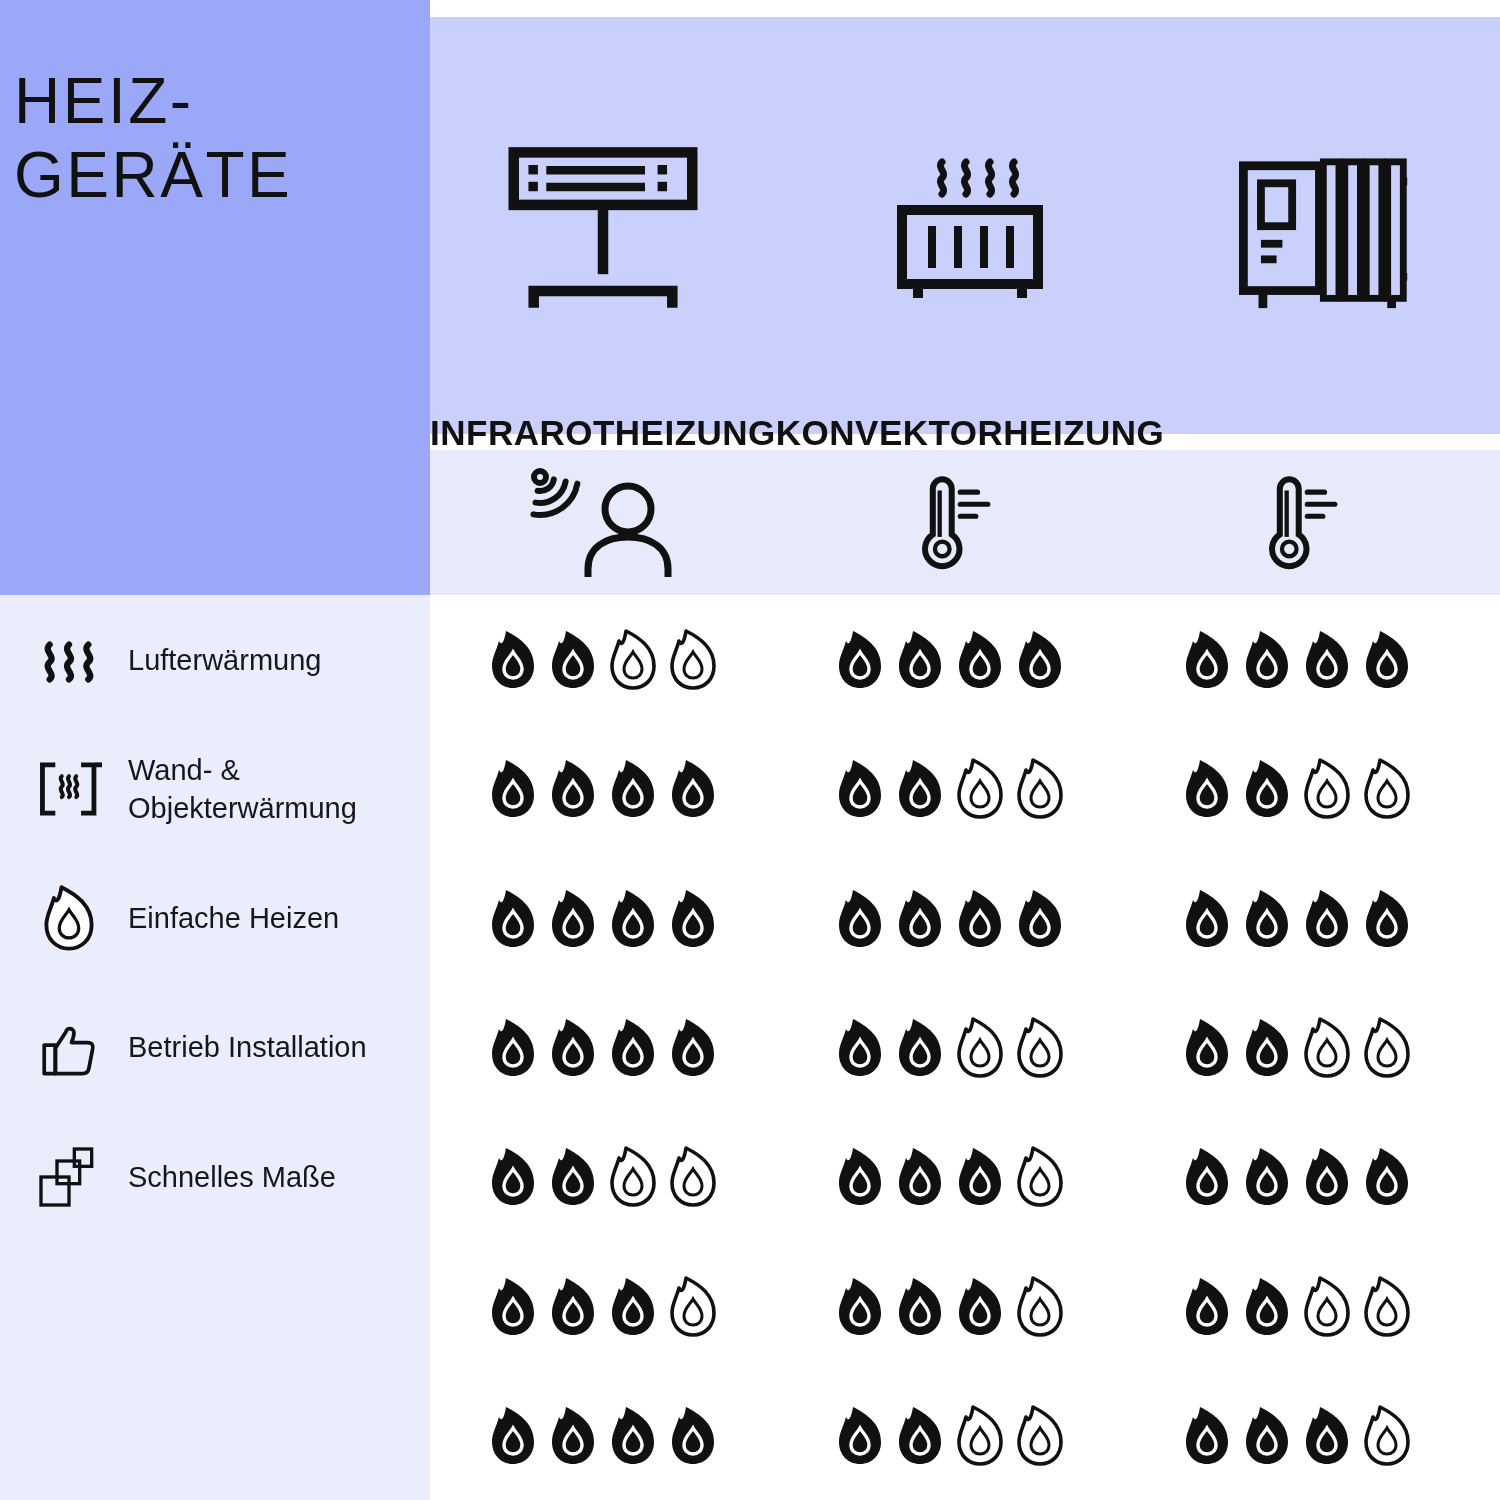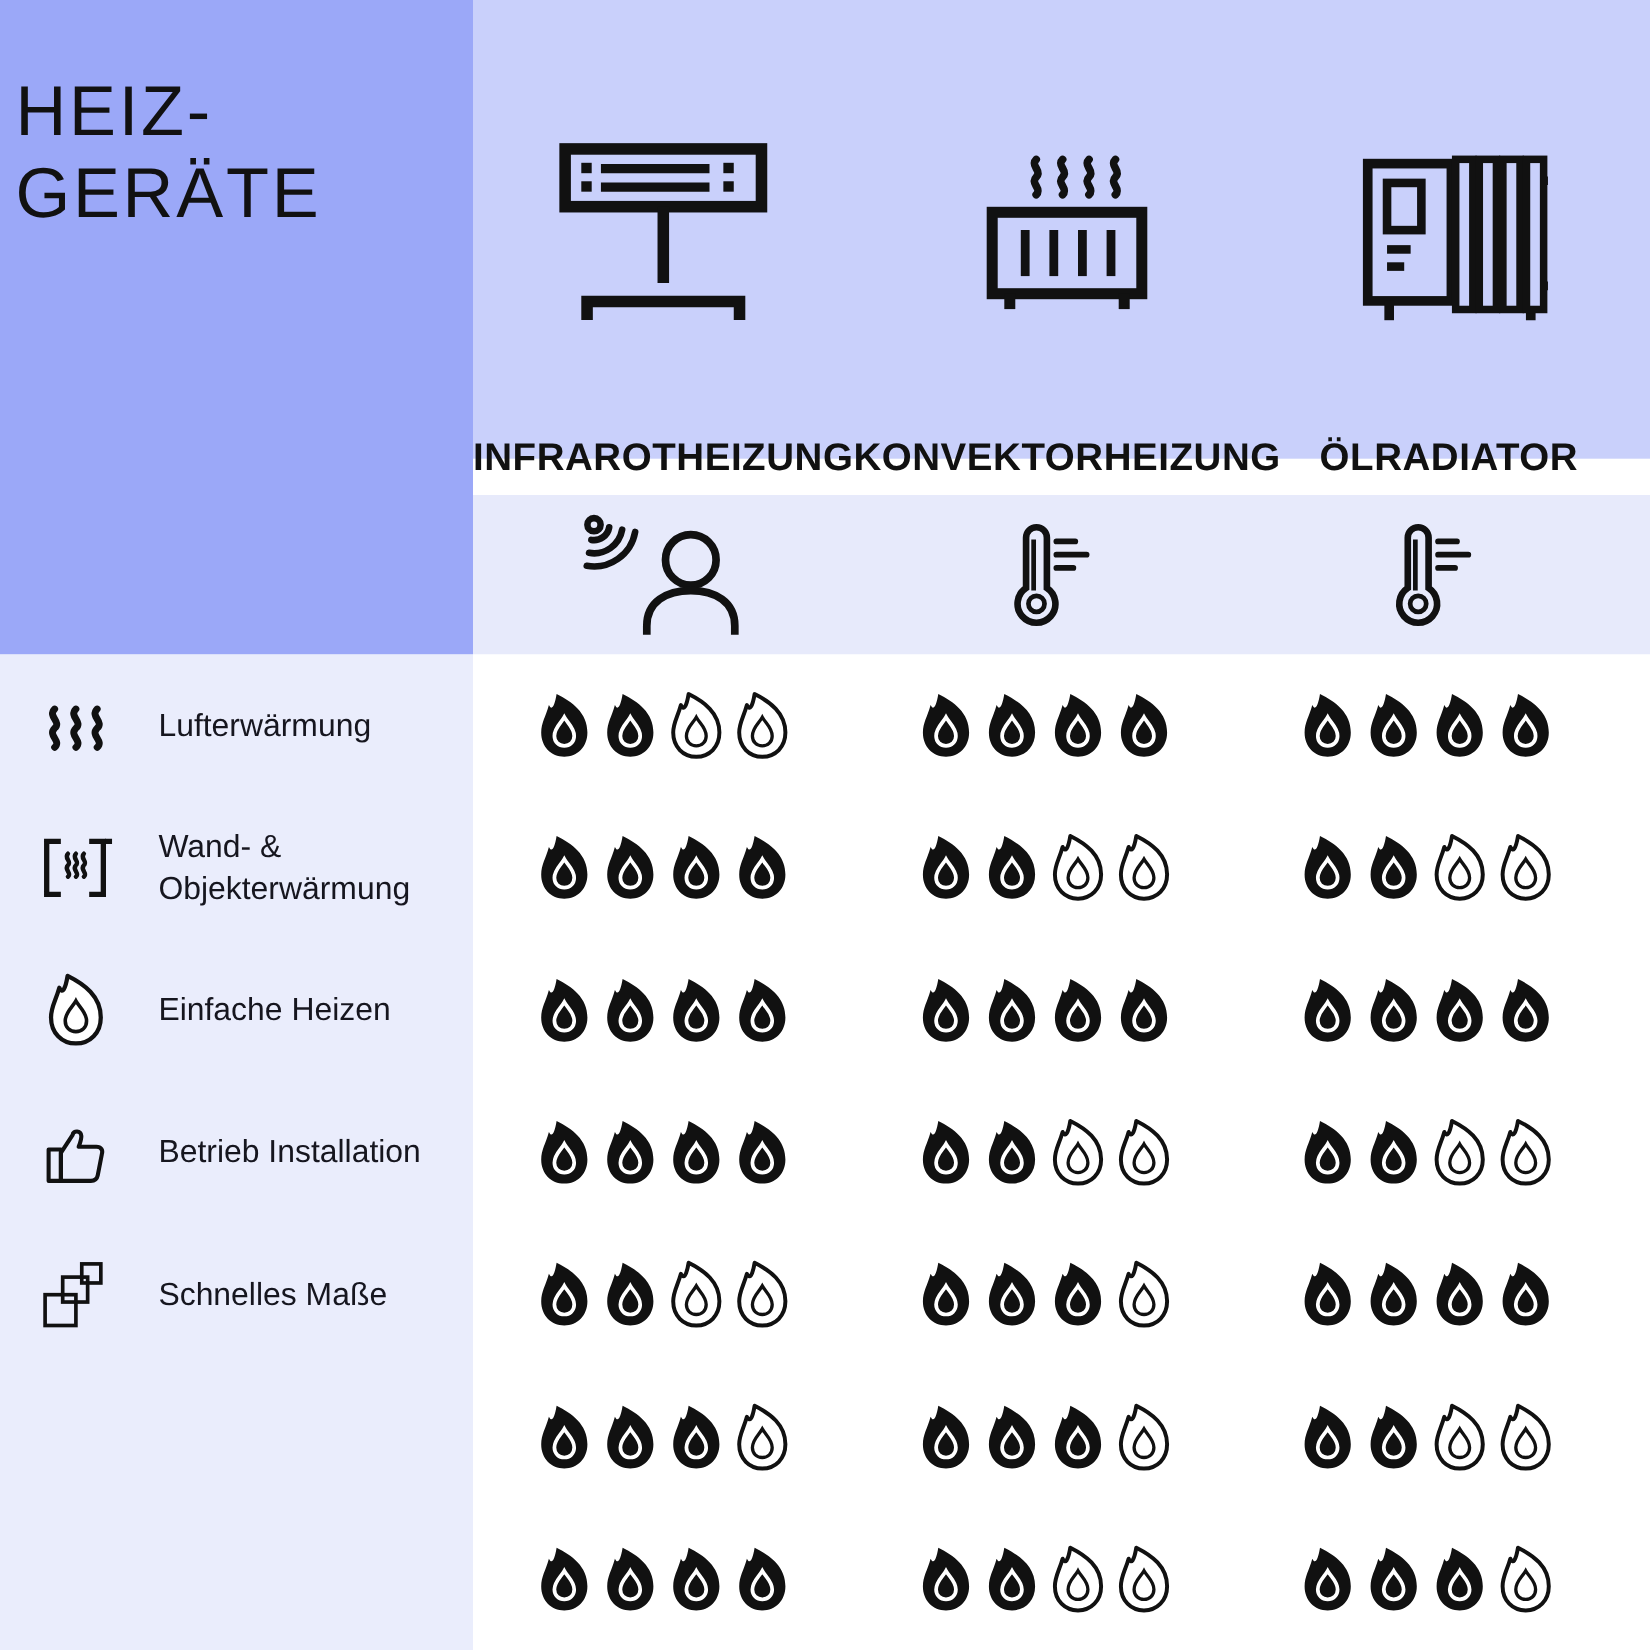--- a/index.html
+++ b/index.html
@@ -1,39 +1,39 @@
 <!DOCTYPE html>
 <html style="--left-block: #9BA8F8; --header-band: #C9D0FB; --subheader-band: #E7EAFB; --left-column: #EAEDFC; --main-bg: #FFFFFF; --ink: #111111;"><head>
 <meta charset="utf-8">
 <style>
   html,body{margin:0;padding:0;background:#fff;}
   .page{position:relative;width:1500px;height:1500px;overflow:hidden;
         font-family:"Liberation Sans",sans-serif;color:var(--ink,#111);}
   .band{position:absolute;}
   .corner{left:0;top:0;width:430px;height:595px;background:var(--left-block);}
-  .header-band{left:430px;top:0;width:1070px;height:417px;background:var(--header-band);}
+  .header-band{left:430px;top:17px;width:1070px;height:417px;background:var(--header-band);}
   .subheader-band{left:430px;top:450px;width:1070px;height:145px;background:var(--subheader-band);}
   .left-col{left:0;top:595px;width:430px;height:905px;background:var(--left-column);}
   .main{left:430px;top:595px;width:1070px;height:905px;background:var(--main-bg);}
 
   .big-title{padding:64px 0 0 14px;font-size:64px;font-weight:400;letter-spacing:2.5px;
              line-height:1.16;color:var(--ink);}
 
   .header-band,.subheader-band,.main{box-sizing:border-box;padding-right:30px;}
   .cols3{display:grid;grid-template-columns:repeat(3,1fr);height:100%;}
   .hcol{display:flex;flex-direction:column;align-items:center;}
   .picon{height:300px;display:flex;align-items:flex-end;justify-content:center;padding-bottom:12px;}
   .ctitle{height:96px;margin-top:30px;display:flex;align-items:flex-end;justify-content:center;
           text-align:center;font-size:35px;font-weight:700;letter-spacing:.5px;line-height:1.26;color:var(--ink);}
   .mcol{display:flex;align-items:center;justify-content:center;height:145px;}
 
   .rows7{display:grid;grid-template-rows:repeat(7,1fr);height:100%;}
   .feature-row{display:flex;align-items:center;padding-left:34px;box-sizing:border-box;}
   .ficon{width:70px;flex:none;display:flex;justify-content:center;align-items:center;}
-  .flabel{margin-left:40px;width:285px;font-size:29px;line-height:1.32;color:#16161f;}
+  .flabel{margin-left:24px;width:285px;font-size:29px;line-height:1.32;color:#16161f;}
 
   .rating-cell{display:flex;align-items:center;justify-content:center;gap:8px;}
   svg{display:block;}
 </style>
 </head>
 <body>
 
 <div class="page">
 
   <div class="band corner">
@@ -113,23 +113,20 @@
     <rect x="42" y="86" width="22" height="8"></rect>
                 <rect x="42" y="102" width="16" height="8"></rect>
   </g>
   <g style="fill:var(--header-band)" stroke="var(--ink)" stroke-width="7">
     <rect x="106" y="6" width="16" height="140"></rect>
                 <rect x="128" y="6" width="16" height="140"></rect>
     <rect x="150" y="6" width="16" height="140"></rect>
                 <rect x="172" y="6" width="16" height="140"></rect>
   </g>
             </svg>
-          </div>
-          <div class="ctitle">
-            <span>ÖLRADIATOR</span>
           </div>
         </div>
       </div>
   </div>
 
   <div class="band subheader-band">
     <div class="cols3">
         <div class="mcol">
           <span>
             <svg width="150" viewBox="0 0 150 112">

